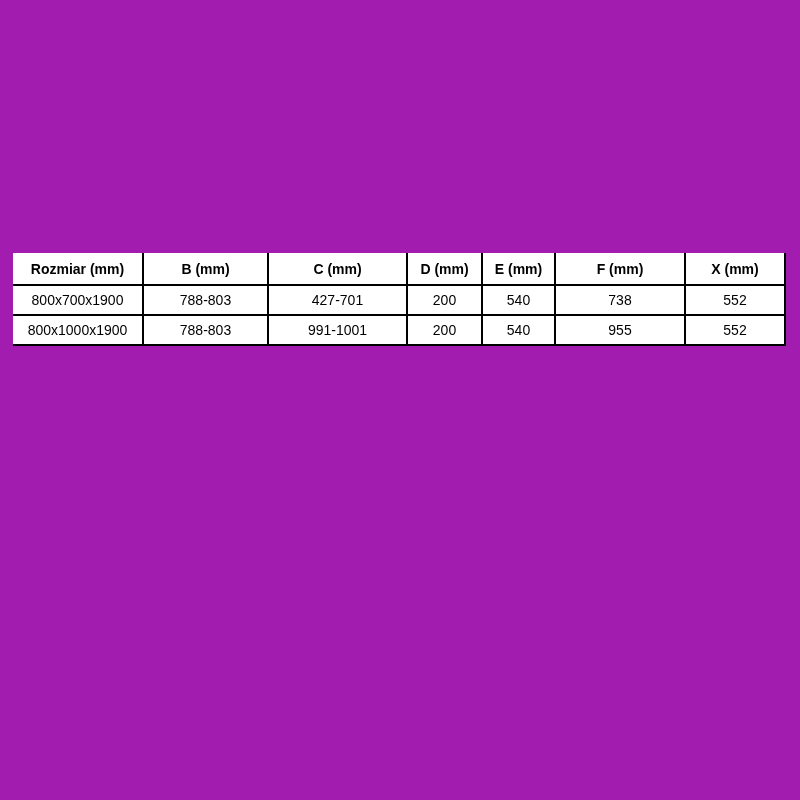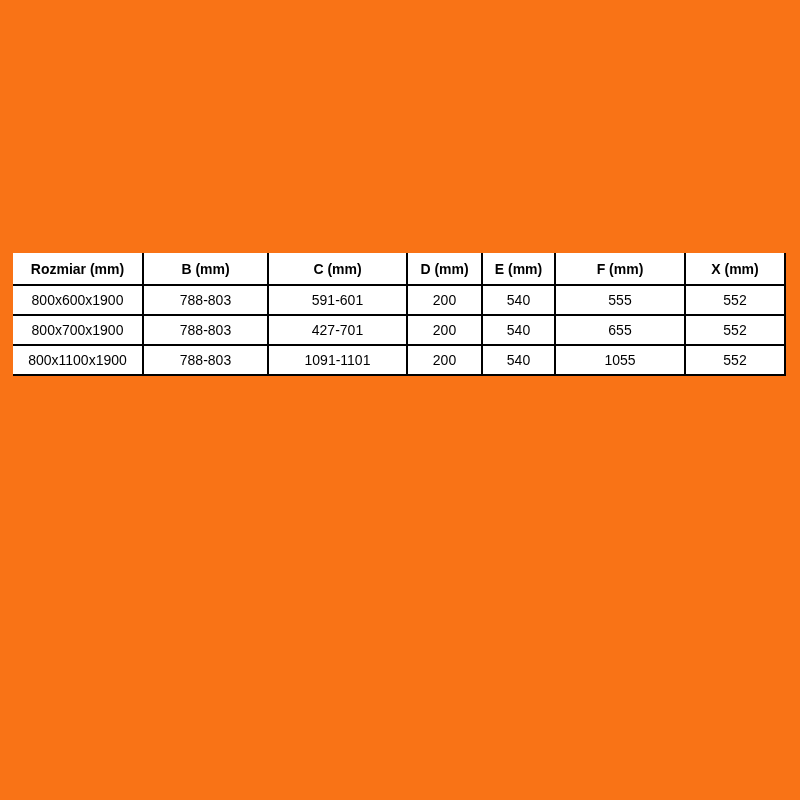--- a/index.html
+++ b/index.html
@@ -8,21 +8,21 @@
     background: #ffffff;
     width: 800px;
     height: 800px;
     font-family: "Liberation Sans", sans-serif;
     color: #000000;
   }
   .page {
     position: relative;
     width: 800px;
     height: 800px;
-    background: #f97316;
+    background: #a21caf;
     overflow: hidden;
   }
   .table-wrap {
     position: absolute;
     left: 13px;
     top: 253px;
     width: 772px;
   }
   table.spec-table {
     border-collapse: collapse;
@@ -75,42 +75,33 @@
           <th>B (mm)</th>
           <th>C (mm)</th>
           <th>D (mm)</th>
           <th>E (mm)</th>
           <th>F (mm)</th>
           <th>X (mm)</th>
         </tr>
       </thead>
       <tbody>
         <tr>
-          <td>800x600x1900</td>
-          <td>788-803</td>
-          <td>591-601</td>
-          <td>200</td>
-          <td>540</td>
-          <td>555</td>
-          <td>552</td>
-        </tr>
-        <tr>
           <td>800x700x1900</td>
           <td>788-803</td>
           <td>427-701</td>
           <td>200</td>
           <td>540</td>
-          <td>655</td>
+          <td>738</td>
           <td>552</td>
         </tr>
         <tr>
-          <td>800x1100x1900</td>
+          <td>800x1000x1900</td>
           <td>788-803</td>
-          <td>1091-1101</td>
+          <td>991-1001</td>
           <td>200</td>
           <td>540</td>
-          <td>1055</td>
+          <td>955</td>
           <td>552</td>
         </tr>
       </tbody>
     </table>
   </div>
 </div>
 
 </body></html>

